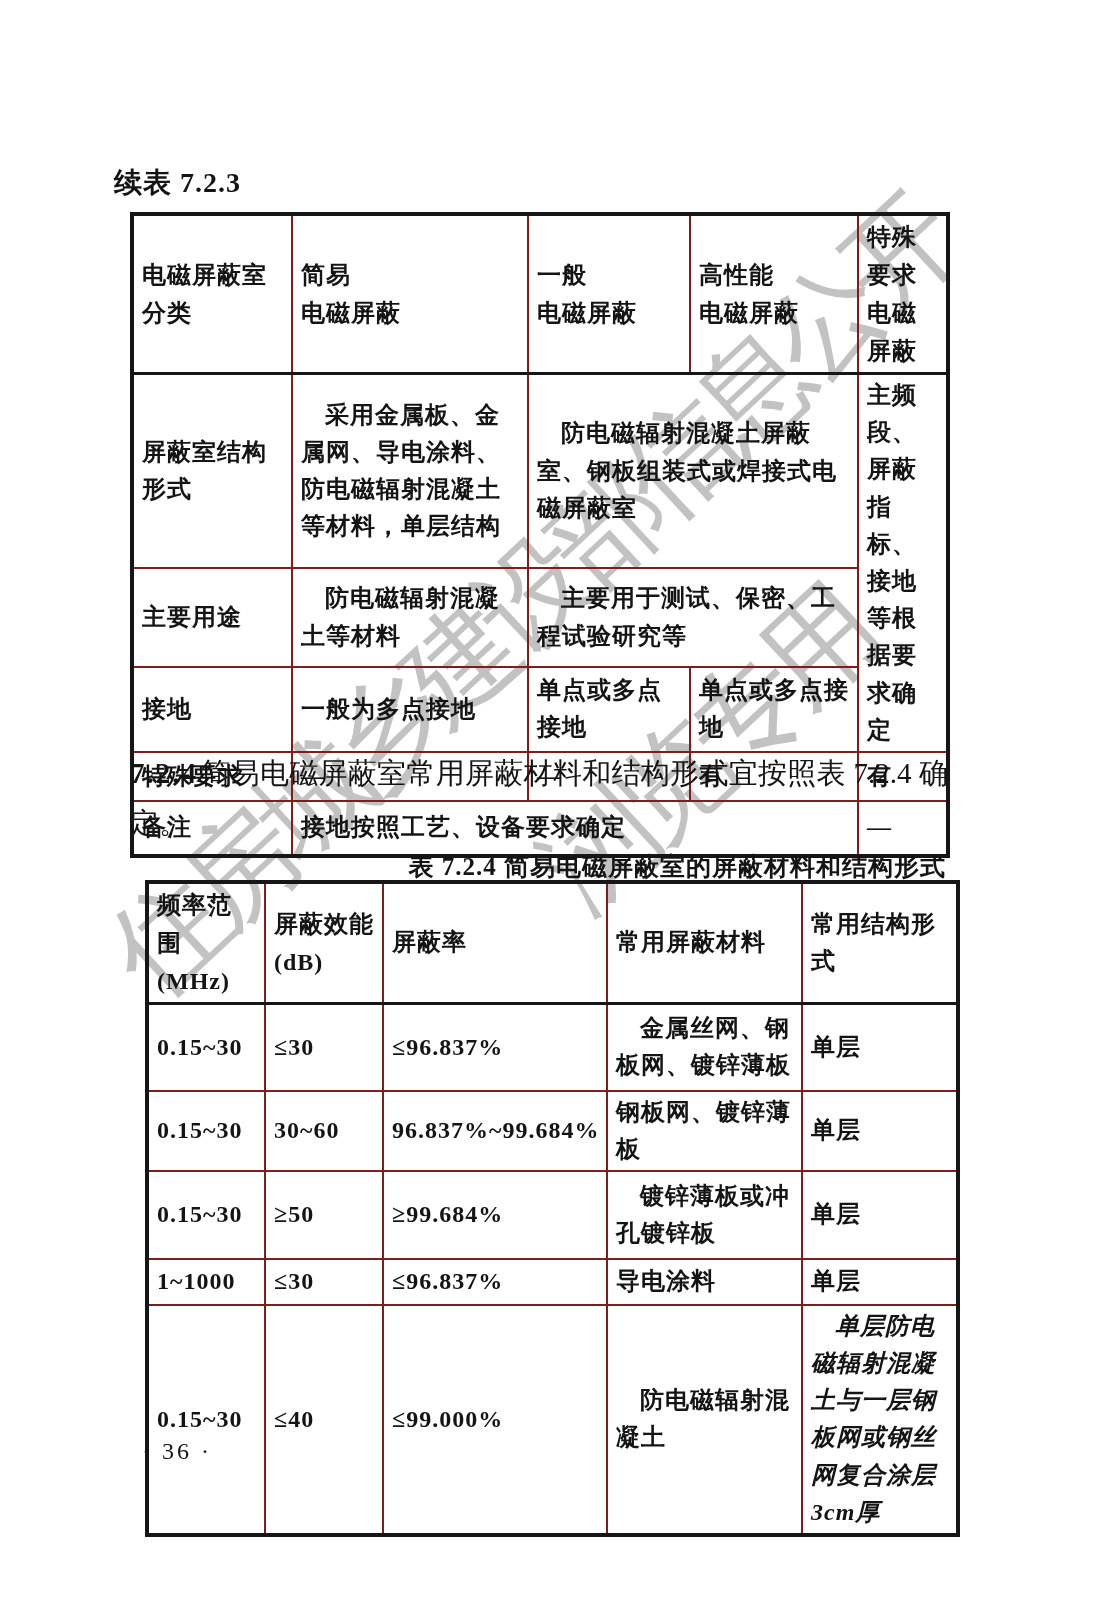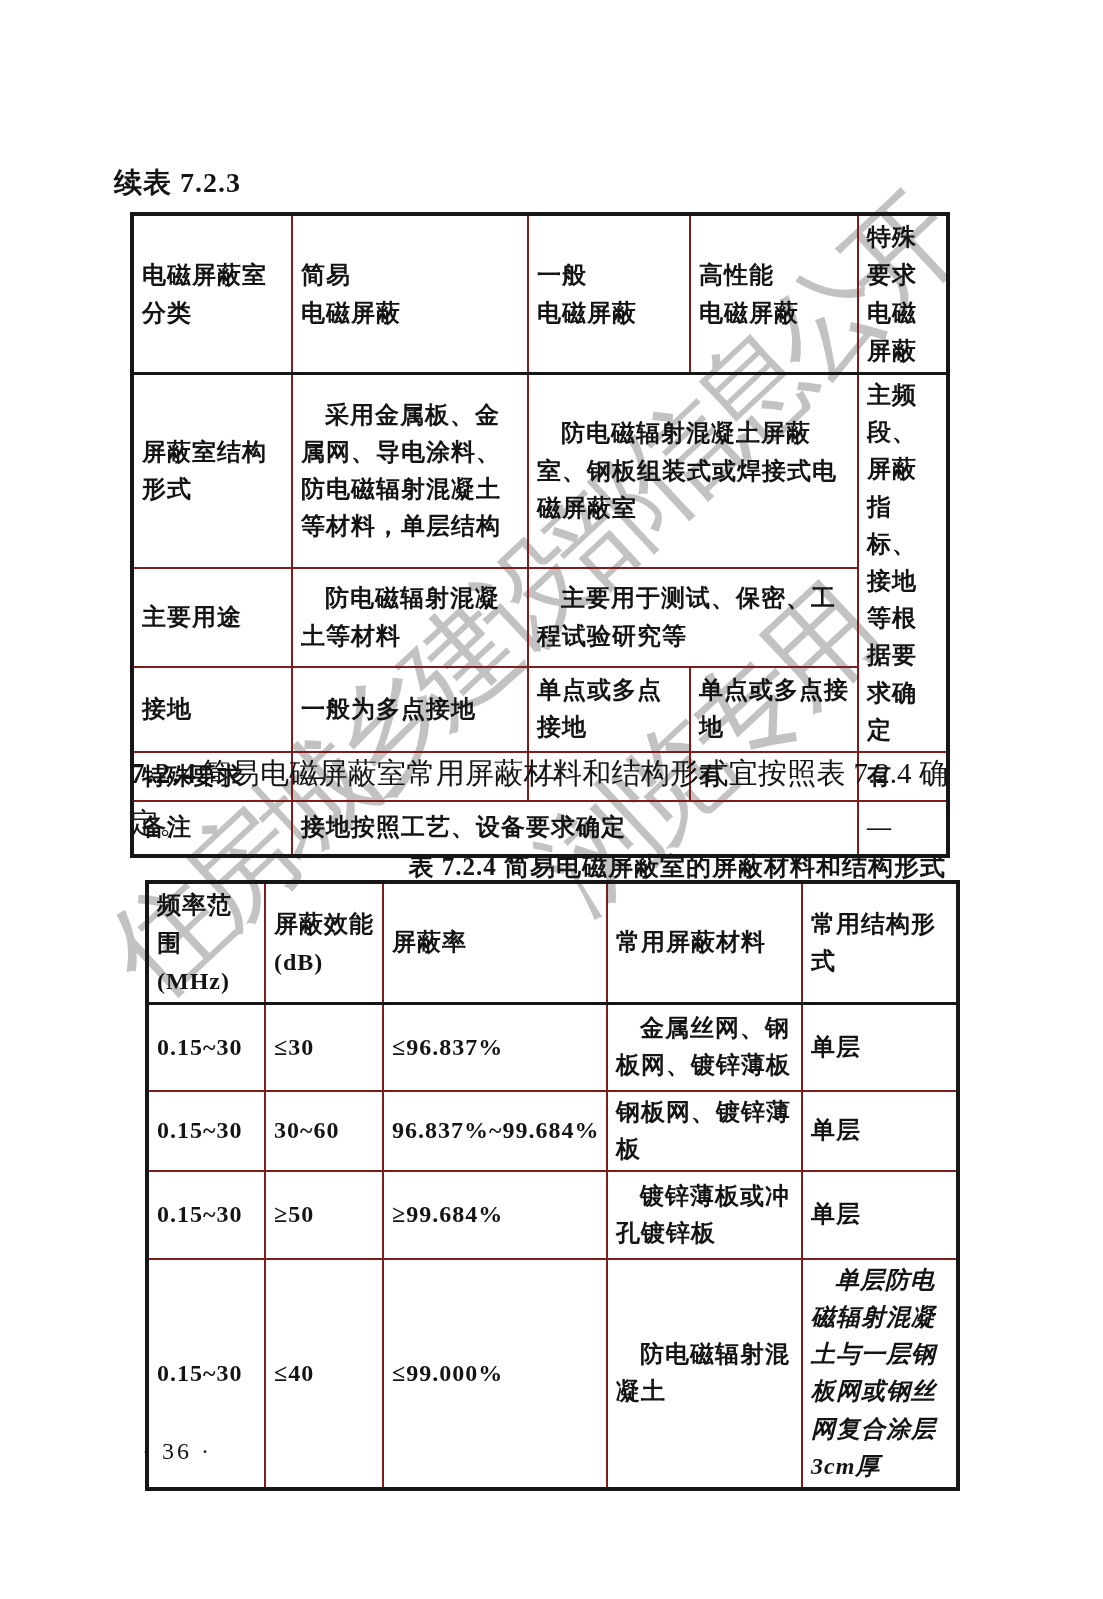--- a/index.html
+++ b/index.html
@@ -200,20 +200,27 @@
       <td class="tight">钢板网、镀锌薄板</td>
       <td>单层</td>
     </tr>
     <tr style="height:88px">
       <td class="num">0.15~30</td>
       <td class="num">≥50</td>
       <td class="num">≥99.684%</td>
       <td class="mat-wrap">镀锌薄板或冲孔镀锌板</td>
       <td>单层</td>
     </tr>
+    <tr style="height:46px">
+      <td class="num">1~1000</td>
+      <td class="num">≤30</td>
+      <td class="num">≤96.837%</td>
+      <td>导电涂料</td>
+      <td>单层</td>
+    </tr>
     <tr style="height:192px">
       <td class="num">0.15~30</td>
       <td class="num">≤40</td>
       <td class="num">≤99.000%</td>
       <td class="mat-wrap">防电磁辐射混凝土</td>
       <td class="struct-long">单层防电磁辐射混凝土与一层钢板网或钢丝网复合涂层3cm厚</td>
     </tr>
   </tbody>
     </table>
 

